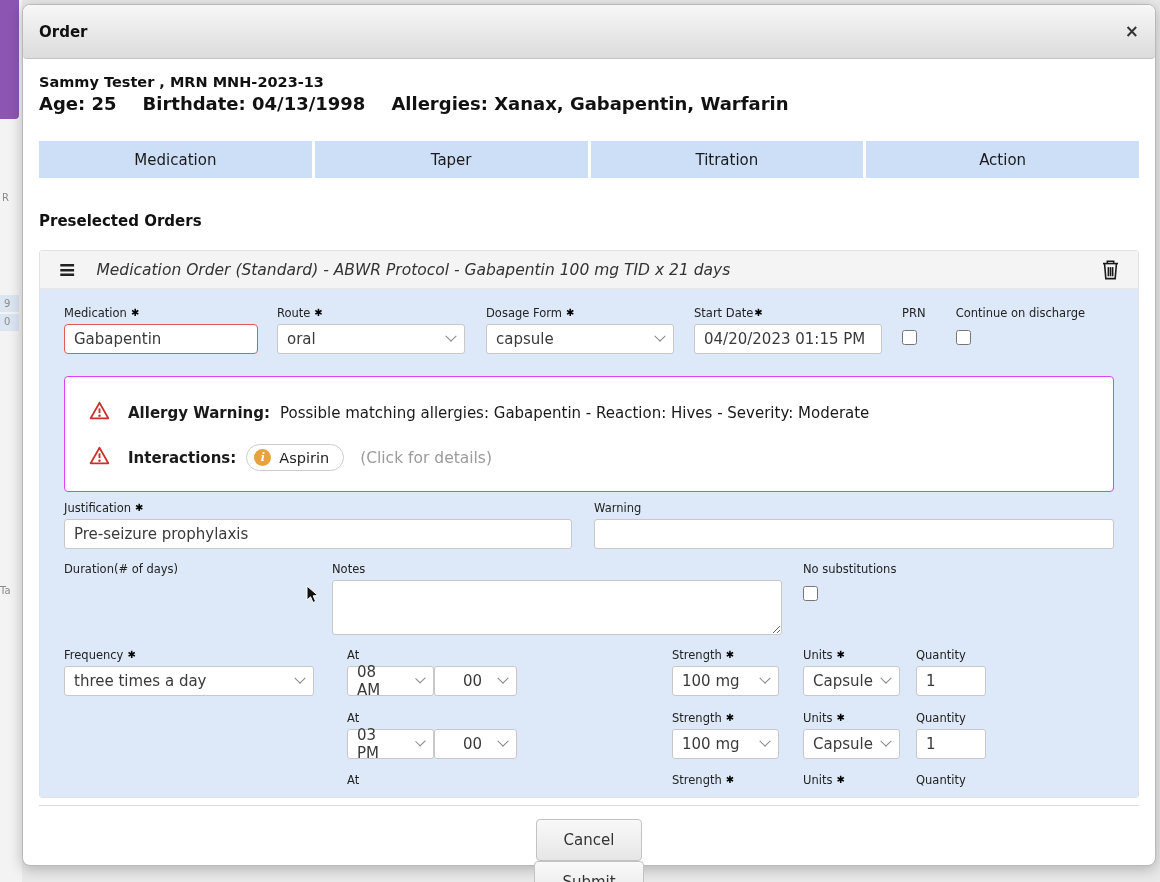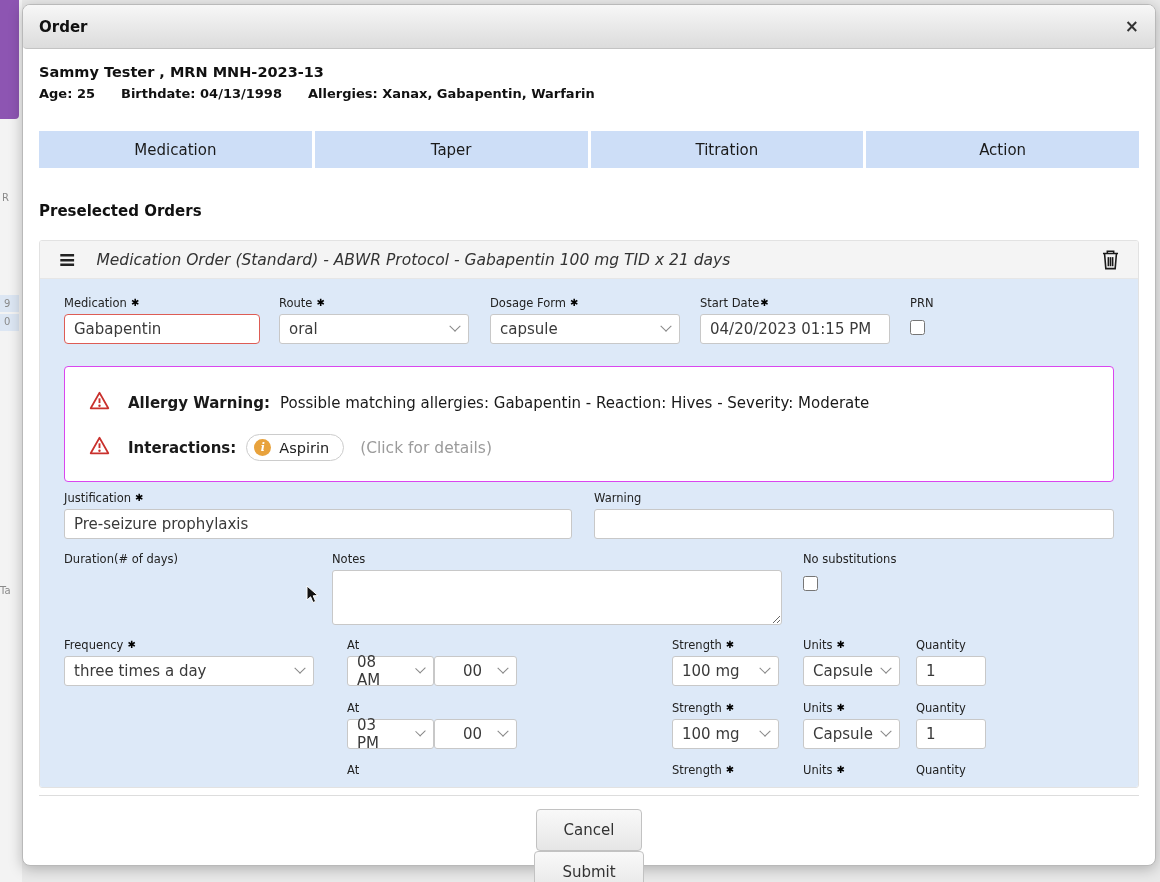--- a/index.html
+++ b/index.html
@@ -15,31 +15,31 @@
   .bg-chip { position:absolute; left:0; width:19px; height:17px; background:#dce6f3; }
   .bg-frag { position:absolute; font-size:10px; color:#8a8a8a; }
 
   
   .modal {
     position:absolute; left:22px; top:4px; width:1134px; height:862px;
     background:#fff; border:1px solid #b9b9b9; border-radius:8px;
     box-shadow:0 3px 14px rgba(0,0,0,.25);
   }
   .modal-header {
-    height:44px; display:flex; align-items:center; padding:0 16px;
+    height:54px; display:flex; align-items:center; padding:0 16px;
     background:linear-gradient(#f7f7f7,#dcdcdc);
     border-bottom:1px solid #c3c3c3; border-radius:7px 7px 4px 4px;
   }
   .modal-title { font-size:15px; font-weight:bold; color:#111; }
   .close-btn { margin-left:auto; font-size:17px; font-weight:bold; color:#333; cursor:pointer; line-height:1; }
 
   .modal-body { padding:12px 16px 0 16px; }
 
   .patient-line1 { font-size:14.5px; font-weight:bold; color:#111; line-height:22px; }
-  .patient-line2 { font-size:13px; font-weight:bold; color:#111; line-height:22px; display:flex; }
+  .patient-line2 { font-size:18px; font-weight:bold; color:#111; line-height:22px; display:flex; }
   .patient-line2 span { margin-right:26px; }
 
   
   .tab-row { margin-top:26px; display:flex; gap:3px; }
   .tab-cell {
     flex:1; height:37px; background:#cddef7; display:flex; align-items:center; justify-content:center;
     font-size:15px; color:#1a1a1a; cursor:pointer;
   }
 
   .section-heading { margin-top:34px; font-size:15px; font-weight:bold; color:#111; }
@@ -236,20 +236,24 @@
             <div class="field-label">
                 <span>Start Date</span>
                 <span class="req tight">✱</span>
               </div>
             <input type="text" value="04/20/2023 01:15 PM" style="">
           </div>
           <div class="col c-prn">
             <div class="field-label">PRN</div>
             <input type="checkbox" style="">
           </div>
+          <div class="col c-cont">
+            <div class="field-label">Continue on discharge</div>
+            <input type="checkbox" style="">
+          </div>
         </div>
 
         <div class="warn-box">
           <div class="warn-line">
             <span class="warn-tri">
               <svg width="21" height="19" viewBox="0 0 24 22">
                 <path d="M12 2 L22.2 20 H1.8 Z" fill="none" stroke="#c9302c" stroke-width="2" stroke-linejoin="round"></path>
                 <line x1="12" y1="8.5" x2="12" y2="14" stroke="#c9302c" stroke-width="2.2"></line>
                 <circle cx="12" cy="17" r="1.4" fill="#c9302c"></circle>
               </svg>

